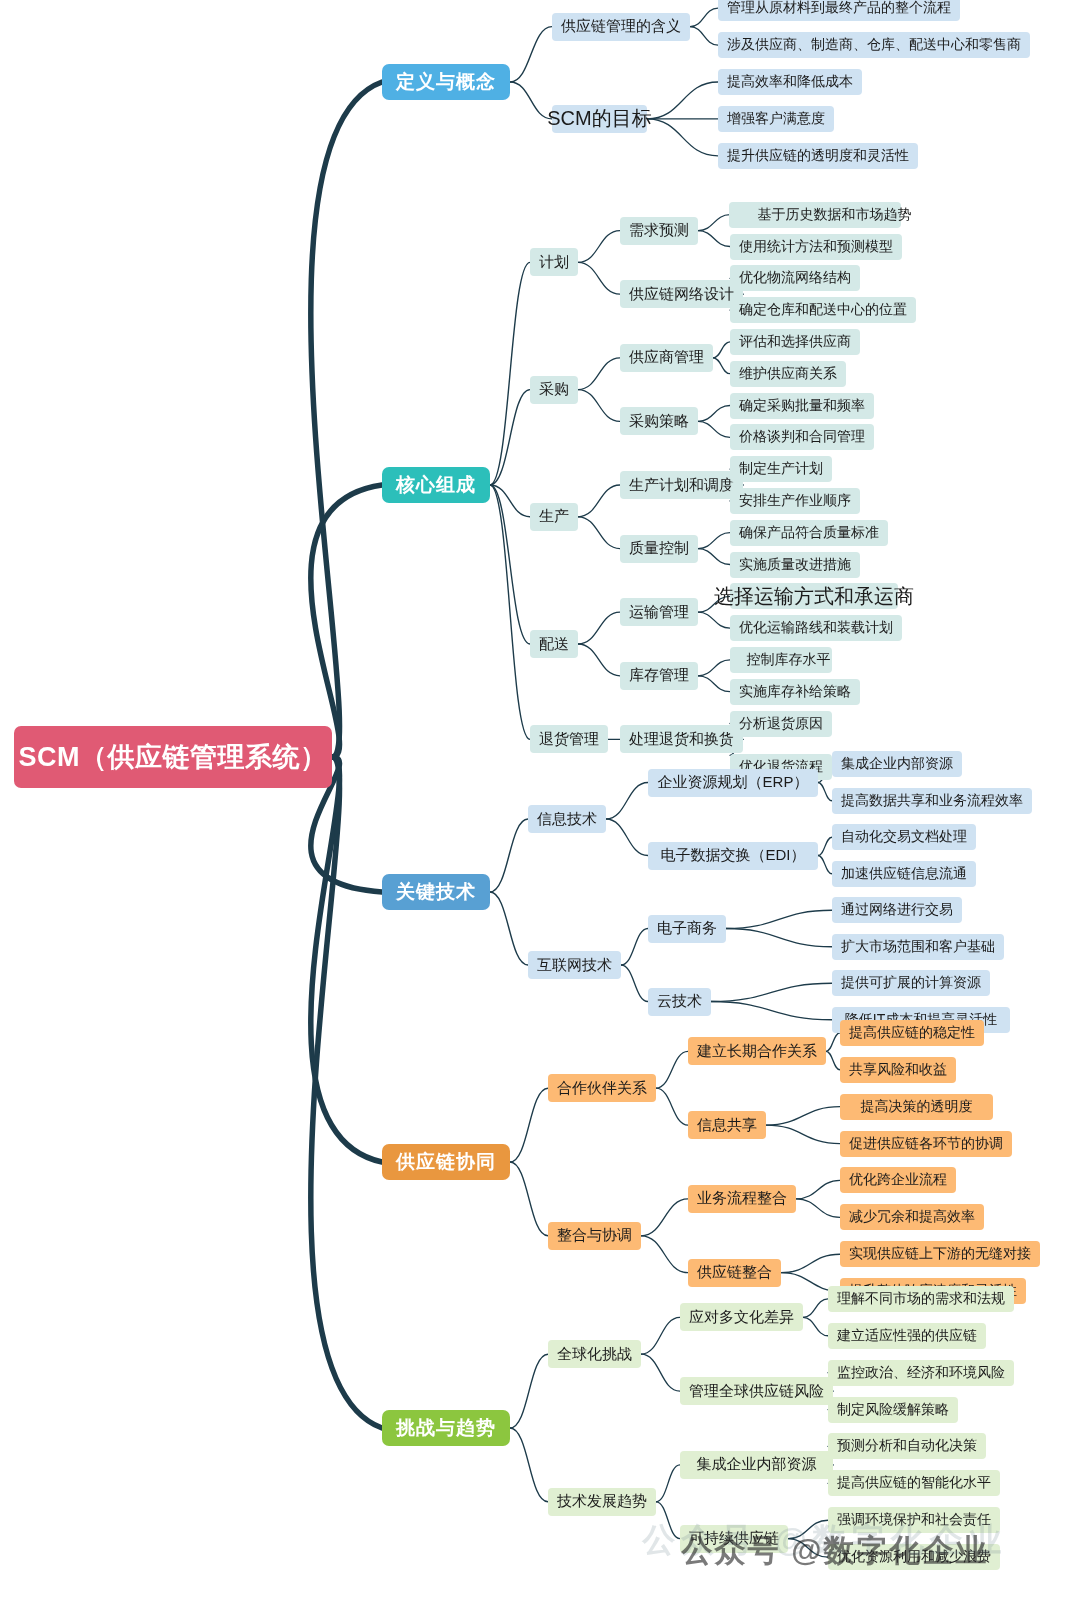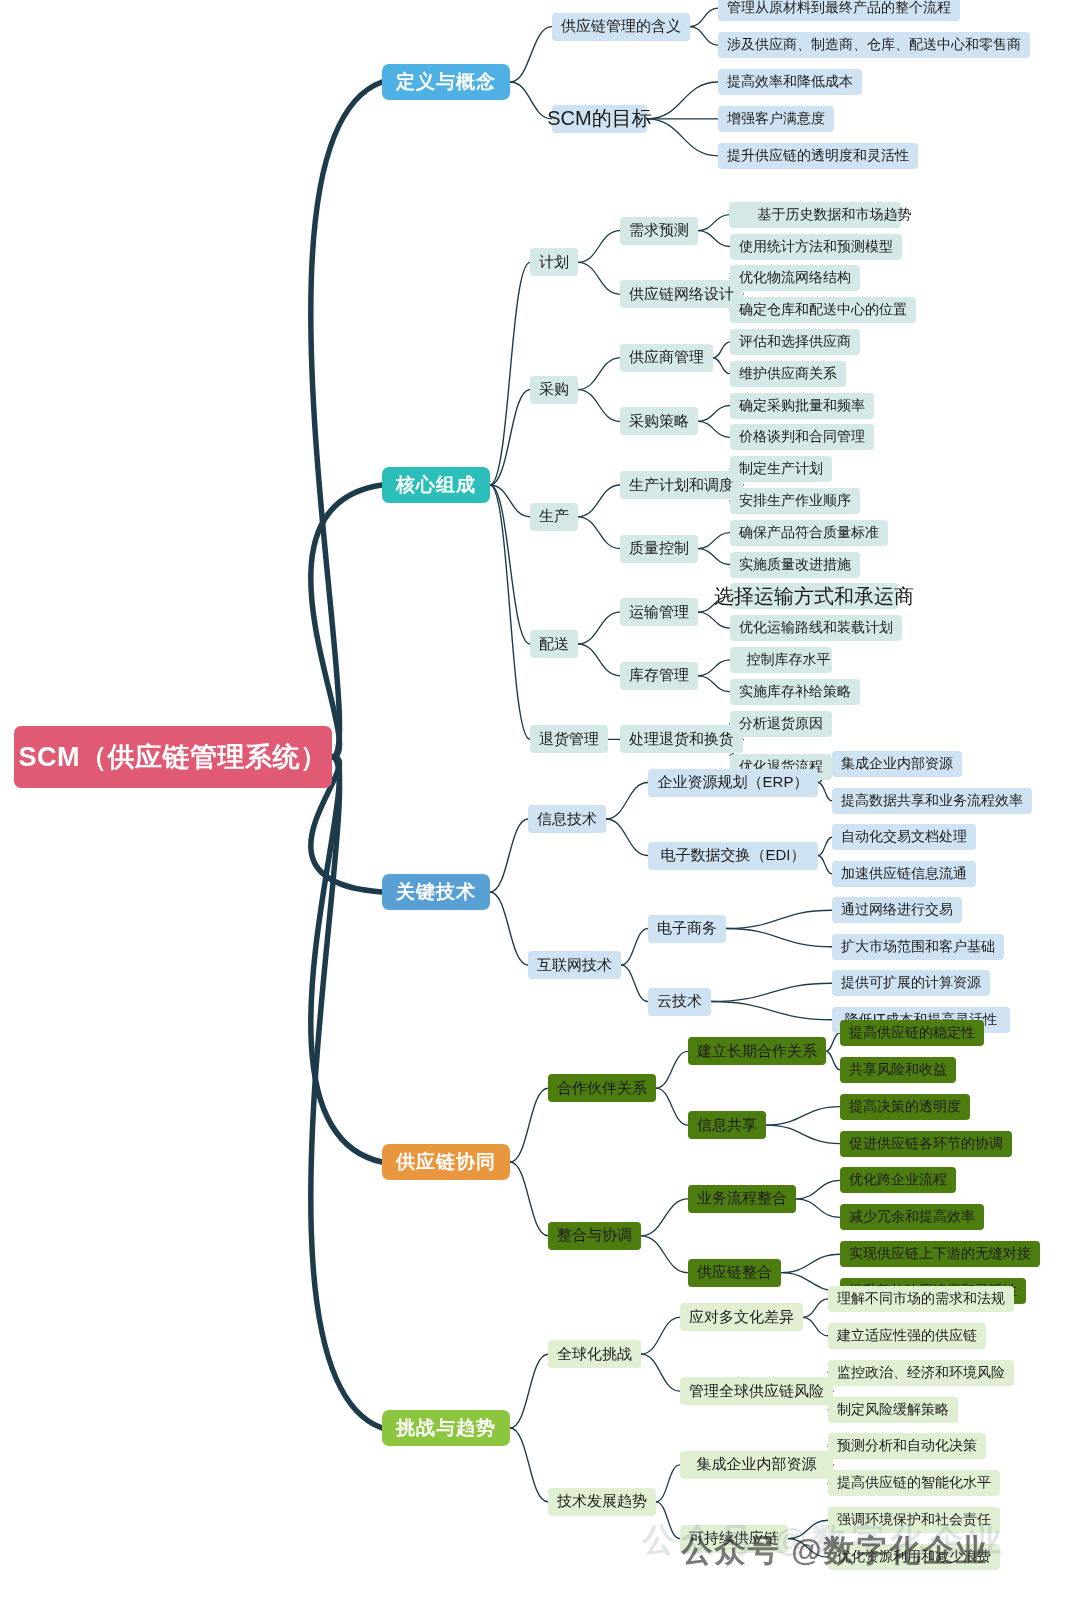--- a/index.html
+++ b/index.html
@@ -13,21 +13,21 @@
   .branch{color:#fff;font-weight:bold;font-size:19px;border-radius:7px;padding:0 14px;letter-spacing:1px;}
   .b-blue{background:#4FB0E4;}
   .b-teal{background:#2CBFBA;}
   .b-steel{background:#58A0D3;}
   .b-orange{background:#E9973F;}
   .b-green{background:#8CC63F;}
   .mid{font-size:15px;color:#1b1b1b;border-radius:4px;padding:0 9px;}
   .leaf{font-size:14px;color:#1b1b1b;border-radius:4px;padding:0 9px;}
   .t-blue{background:#CFE2F2;}
   .t-teal{background:#D4E9E7;}
-  .t-peach{background:#4d7c0f;}
+  .t-peach{background:#fdba74;}
   .t-green{background:#E0EFD2;}
   .watermark{position:absolute;left:600px;top:1516px;width:470px;height:70px;
              display:flex;align-items:center;justify-content:center;
              font-size:31px;font-weight:bold;color:rgba(40,40,40,.62);letter-spacing:2px;
              pointer-events:none;}
   .wm-ghost{position:absolute;left:590px;top:1500px;width:470px;height:80px;
             font-size:33px;font-weight:bold;color:rgba(120,140,150,.22);letter-spacing:6px;
             display:flex;align-items:center;justify-content:center;pointer-events:none;}
 </style>
 </head>
@@ -179,21 +179,21 @@
       <div class="node leaf t-blue" style="left: 832px; top: 933.75px; height: 26px; font-size: 14px; width: 172px;">扩大市场范围和客户基础</div>
       <div class="node mid t-blue" style="left: 648px; top: 987.5px; height: 28px; font-size: 15px; width: 63px;">云技术</div>
       <div class="node leaf t-blue" style="left: 832px; top: 970.25px; height: 26px; font-size: 14px; width: 158px;">提供可扩展的计算资源</div>
       <div class="node leaf t-blue" style="left: 832px; top: 1006.75px; height: 26px; font-size: 14px; width: 178px;">降低IT成本和提高灵活性</div>
       <div class="node branch b-orange" style="left: 382px; top: 1144px; height: 36px; font-size: 19px; width: 128px;">供应链协同</div>
       <div class="node mid t-peach" style="left: 548px; top: 1074.2px; height: 28px; font-size: 15px; width: 108px;">合作伙伴关系</div>
       <div class="node mid t-peach" style="left: 688px; top: 1037.3px; height: 28px; font-size: 15px; width: 138px;">建立长期合作关系</div>
       <div class="node leaf t-peach" style="left: 840px; top: 1019.85px; height: 26px; font-size: 14px; width: 144px;">提高供应链的稳定性</div>
       <div class="node leaf t-peach" style="left: 840px; top: 1056.75px; height: 26px; font-size: 14px; width: 116px;">共享风险和收益</div>
       <div class="node mid t-peach" style="left: 688px; top: 1111.1px; height: 28px; font-size: 15px; width: 78px;">信息共享</div>
-      <div class="node leaf t-peach" style="left: 840px; top: 1093.65px; height: 26px; font-size: 14px; width: 130px;">提高决策的透明度</div>
+      <div class="node leaf t-peach" style="left: 840px; top: 1093.65px; height: 26px; font-size: 14px; width: 153px;">提高决策的透明度</div>
       <div class="node leaf t-peach" style="left: 840px; top: 1130.55px; height: 26px; font-size: 14px; width: 172px;">促进供应链各环节的协调</div>
       <div class="node mid t-peach" style="left: 548px; top: 1221.8px; height: 28px; font-size: 15px; width: 93px;">整合与协调</div>
       <div class="node mid t-peach" style="left: 688px; top: 1184.9px; height: 28px; font-size: 15px; width: 108px;">业务流程整合</div>
       <div class="node leaf t-peach" style="left: 840px; top: 1167.45px; height: 26px; font-size: 14px; width: 116px;">优化跨企业流程</div>
       <div class="node leaf t-peach" style="left: 840px; top: 1204.35px; height: 26px; font-size: 14px; width: 144px;">减少冗余和提高效率</div>
       <div class="node mid t-peach" style="left: 688px; top: 1258.7px; height: 28px; font-size: 15px; width: 93px;">供应链整合</div>
       <div class="node leaf t-peach" style="left: 840px; top: 1241.25px; height: 26px; font-size: 14px; width: 200px;">实现供应链上下游的无缝对接</div>
       <div class="node leaf t-peach" style="left: 840px; top: 1278.15px; height: 26px; font-size: 14px; width: 186px;">提升整体响应速度和灵活性</div>
       <div class="node branch b-green" style="left: 382px; top: 1410px; height: 36px; font-size: 19px; width: 128px;">挑战与趋势</div>
       <div class="node mid t-green" style="left: 548px; top: 1340.2px; height: 28px; font-size: 15px; width: 93px;">全球化挑战</div>

